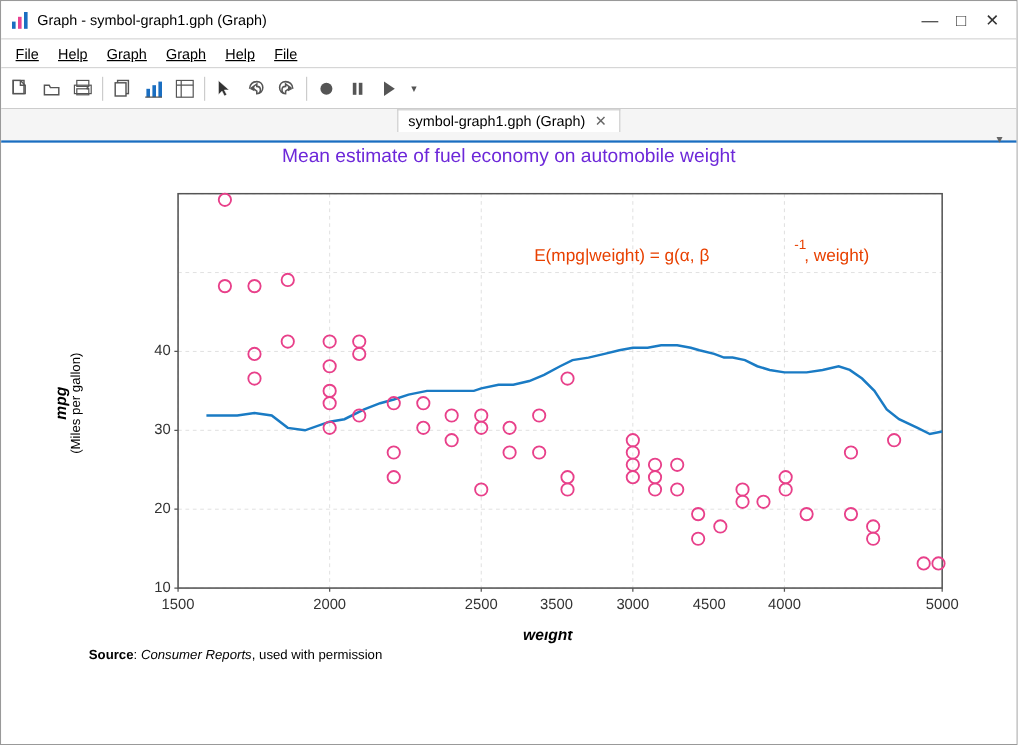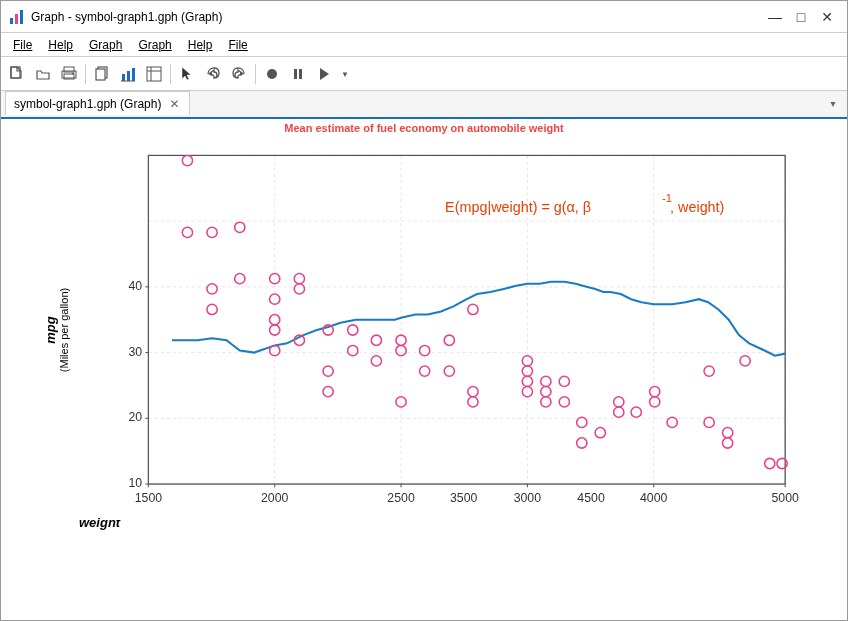--- a/index.html
+++ b/index.html
@@ -96,25 +96,26 @@
     .toolbar-sep {
       width: 1px;
       height: 20px;
       background: #ccc;
       margin: 0 2px;
     }
 
     
     .tab-bar {
       display: flex;
-      align-items: flex-start;
+      align-items: center;
       background: #f5f5f5;
       border-bottom: 2px solid #1a6ec1;
       padding: 0 4px;
       height: 28px;
+      flex-direction: column;
     }
     .tab {
       display: flex;
       align-items: center;
       background: #fff;
       border: 1px solid #ccc;
       border-bottom: none;
       padding: 2px 8px;
       font-size: 12px;
       cursor: pointer;
@@ -158,23 +159,23 @@
     }
 
     .graph-container {
       width: 820px;
       height: 495px;
       position: relative;
     }
 
     .graph-title {
       text-align: center;
-      font-size: 11px;
-      font-weight: bold;
-      color: #ef4444;
+      font-size: 16px;
+      font-weight: normal;
+      color: #6d28d9;
       margin-bottom: 6px;
     }
 
     .source-text {
       font-size: 11px;
       color: #000;
       text-align: left;
       padding-left: 60px;
       margin-top: 4px;
     }
@@ -554,21 +555,25 @@
 
           <circle cx="621" cy="215" r="5" fill="none" stroke="#e8408a" stroke-width="1.5"></circle>
 
           <circle cx="645" cy="315" r="5" fill="none" stroke="#e8408a" stroke-width="1.5"></circle>
 
           <circle cx="657" cy="315" r="5" fill="none" stroke="#e8408a" stroke-width="1.5"></circle>
 
         </svg>
       </div>
 
-      <div style="margin-top:-5px; padding-left:65px;">
+      <div style="text-align:center; margin-top:-5px; padding-left:65px;">
         <div style="font-style:italic; font-size:13px; font-weight:bold; color:#000;">weight</div>
       </div>
 
+      <div class="source-text">
+        <span class="source-bold">Source</span>:
+        <span class="source-italic">Consumer Reports</span><span>, used with permission</span>
+      </div>
 
     </div>
   </div>
 
 </div>
 
 </body></html>

